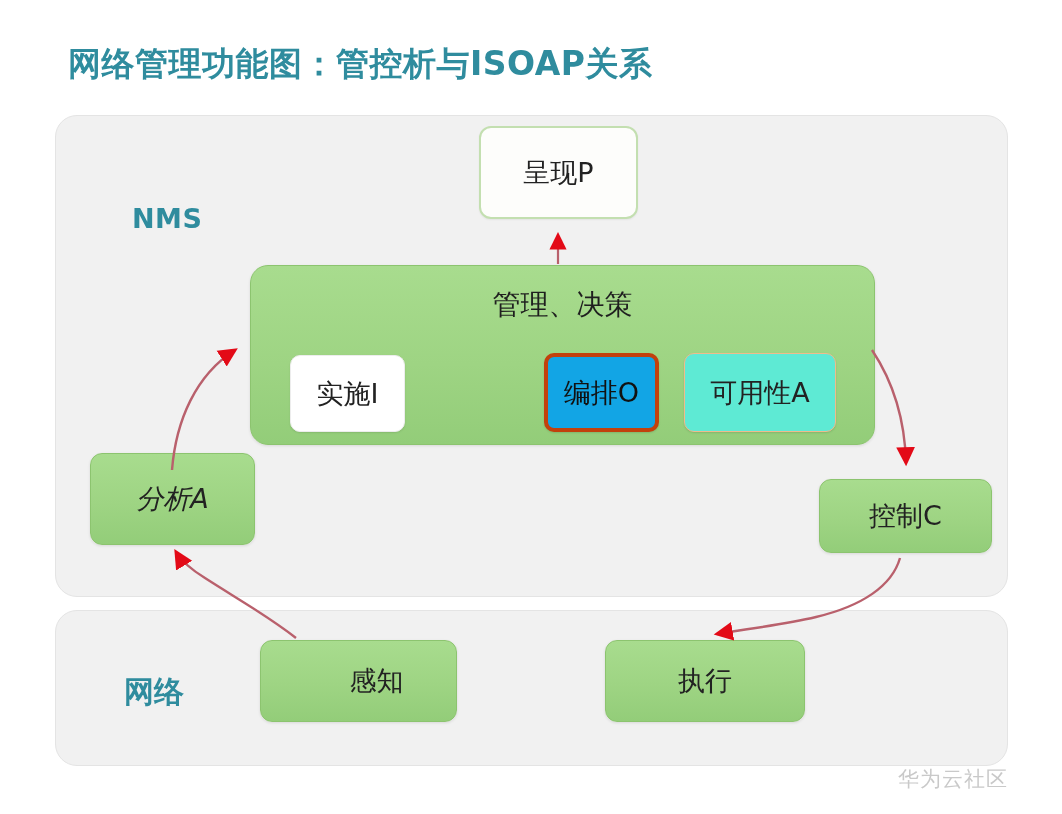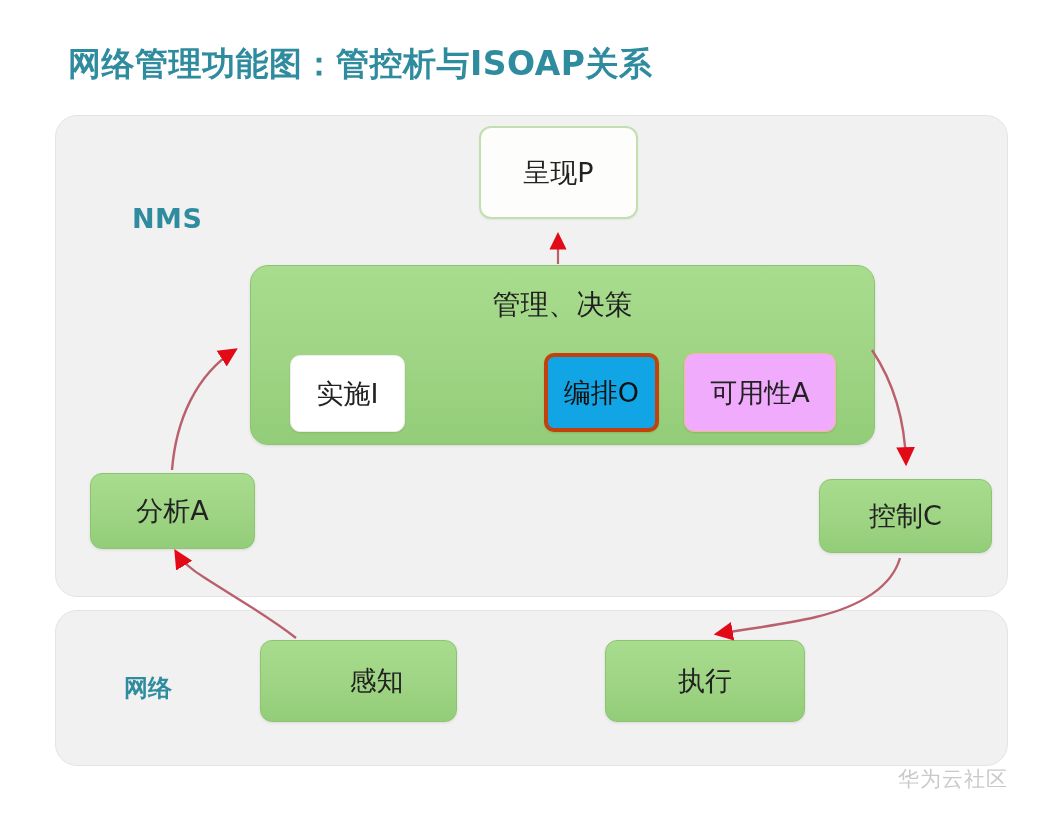--- a/index.html
+++ b/index.html
@@ -61,21 +61,21 @@
     margin-left: 20px;
   }
   #label-nms {
     left: 112px;
     top: 203px;
     letter-spacing: 0.5px;
   }
   #label-network {
     left: 104px;
     top: 672px;
-    font-size: 24px;
+    font-size: 30px;
   }
 
   
   .node {
     position: absolute;
     box-sizing: border-box;
     display: flex;
     align-items: center;
     justify-content: center;
     border-radius: 12px;
@@ -105,21 +105,21 @@
     box-shadow: 0 1px 2px rgba(0,0,0,0.10);
   }
   .chip-blue {
     background: #12a5e5;
     border: 4px solid #c2410c;
     border-radius: 10px;
     color: #111111;
     box-shadow: 0 1px 2px rgba(0,0,0,0.12);
   }
   .chip-orange {
-    background: #f0abfc;
+    background: #5eead4;
     border: 1px solid #efbb8c;
     border-radius: 10px;
     color: #222222;
     box-shadow: 0 1px 2px rgba(0,0,0,0.12);
   }
 
   
   #node-present   { left: 479px; top: 126px;  width: 159px; height: 93px;  }
   #group-manage   { left: 250px; top: 265px;  width: 625px; height: 180px;
                     border-radius: 18px; align-items: flex-start; justify-content: center; }
@@ -128,21 +128,21 @@
     left: 250px; top: 286px; width: 625px;
     text-align: center;
     font-size: 28px;
     color: #1f1f1f;
   }
   #chip-i  { left: 290px; top: 355px; width: 115px; height: 77px; border-radius: 10px; }
   #chip-s  { left: 421px; top: 355px; width: 115px; height: 77px; }
   #chip-o  { left: 544px; top: 353px; width: 115px; height: 79px; }
   #chip-a  { left: 684px; top: 353px; width: 152px; height: 79px; }
 
-  #node-analysis  { left: 90px;  top: 473px; width: 165px; height: 76px; }
+  #node-analysis  { left: 90px;  top: 453px; width: 165px; height: 92px; font-style: italic; }
   #node-control   { left: 819px; top: 479px; width: 173px; height: 74px; }
   #node-sense     { left: 260px; top: 640px; width: 197px; height: 82px; padding-left: 36px; }
   #node-execute   { left: 605px; top: 640px; width: 200px; height: 82px; }
 
   
   #arrows {
     position: absolute;
     left: 0; top: 0;
     width: 1062px;
     height: 814px;

